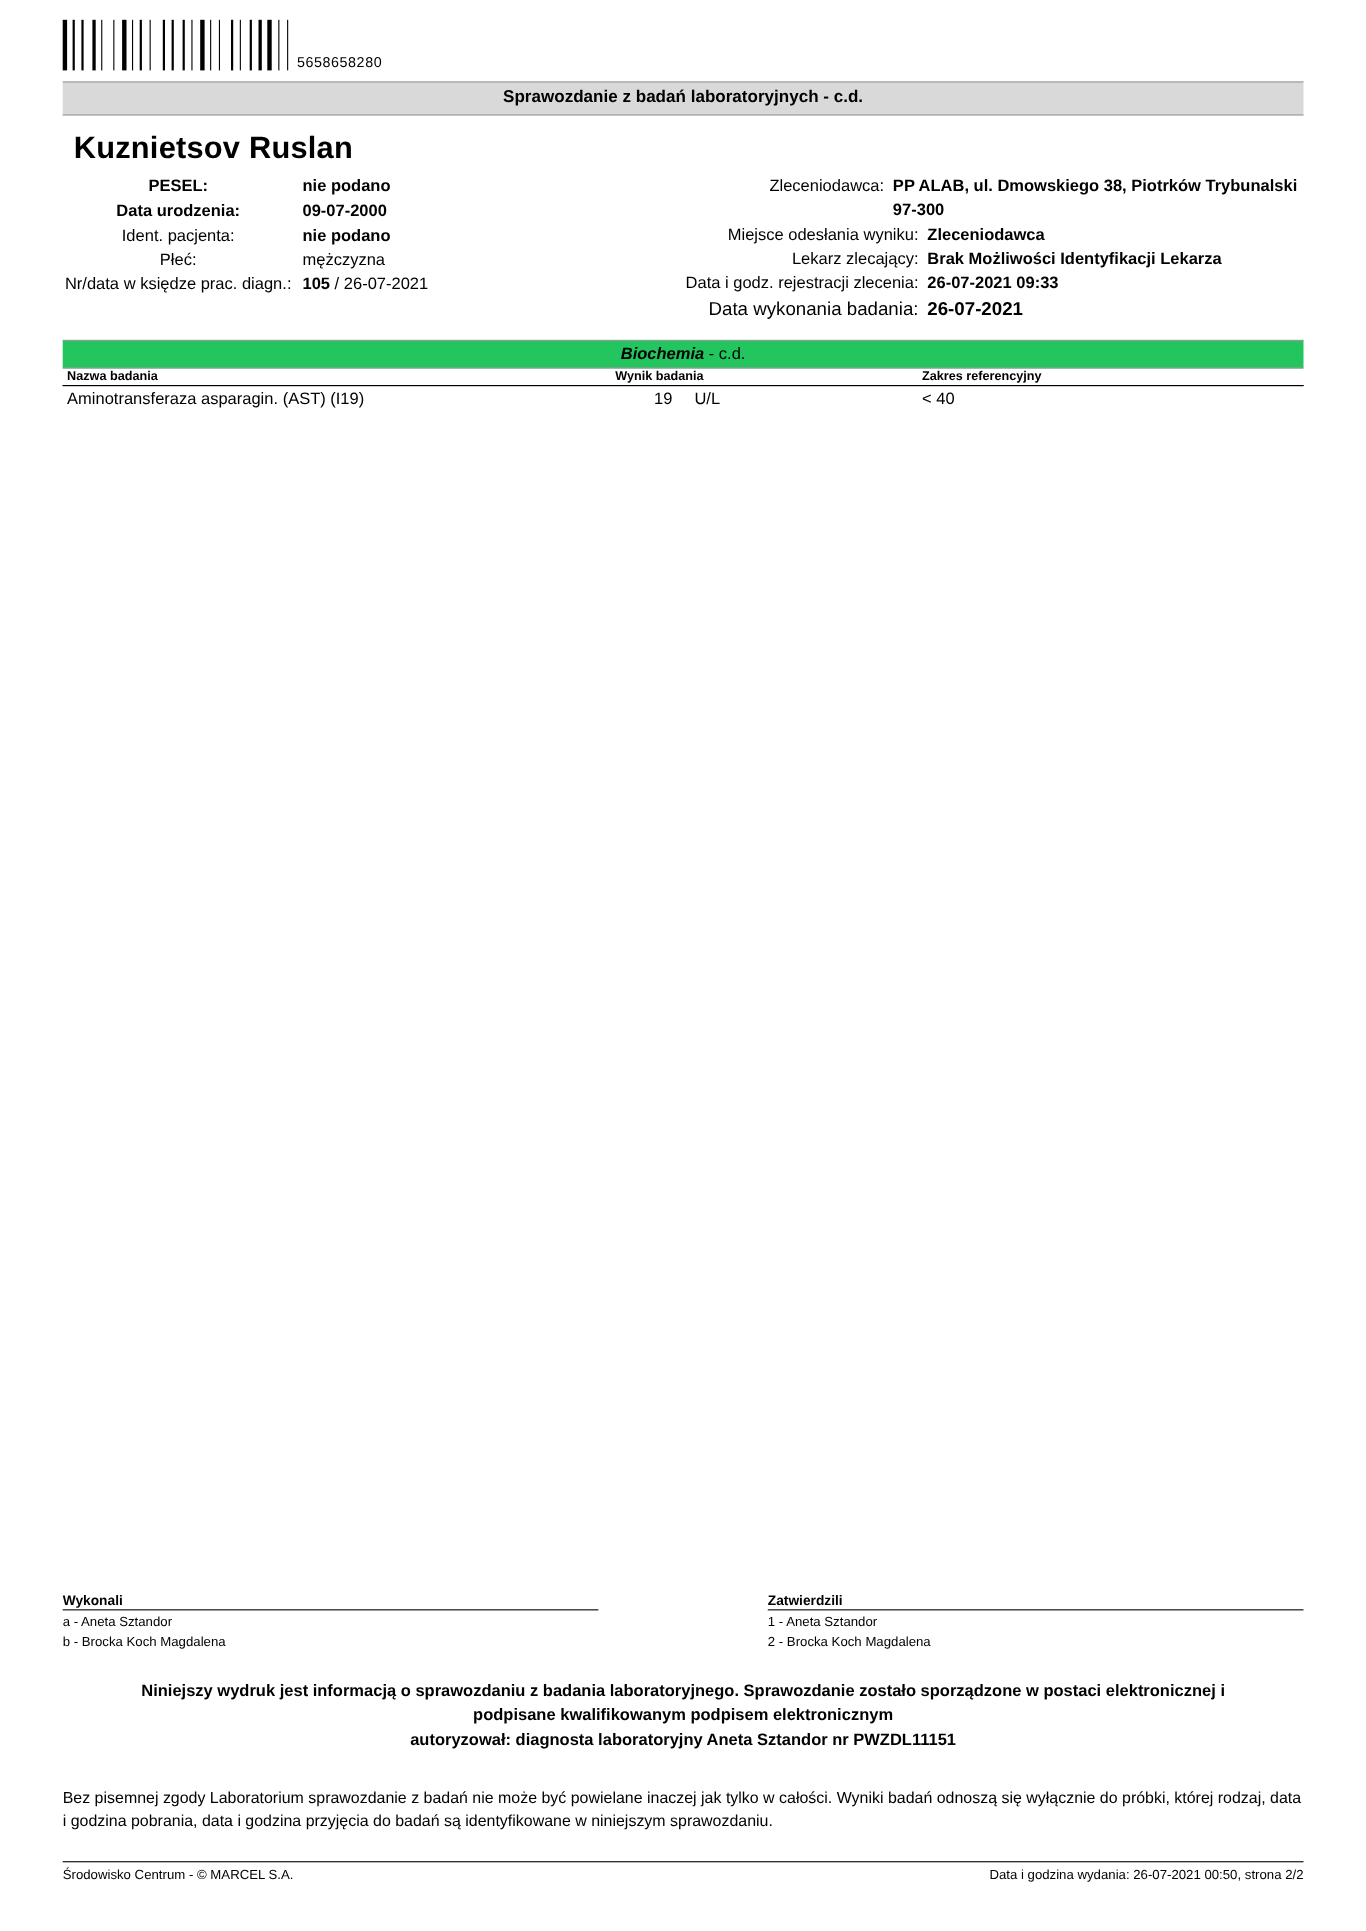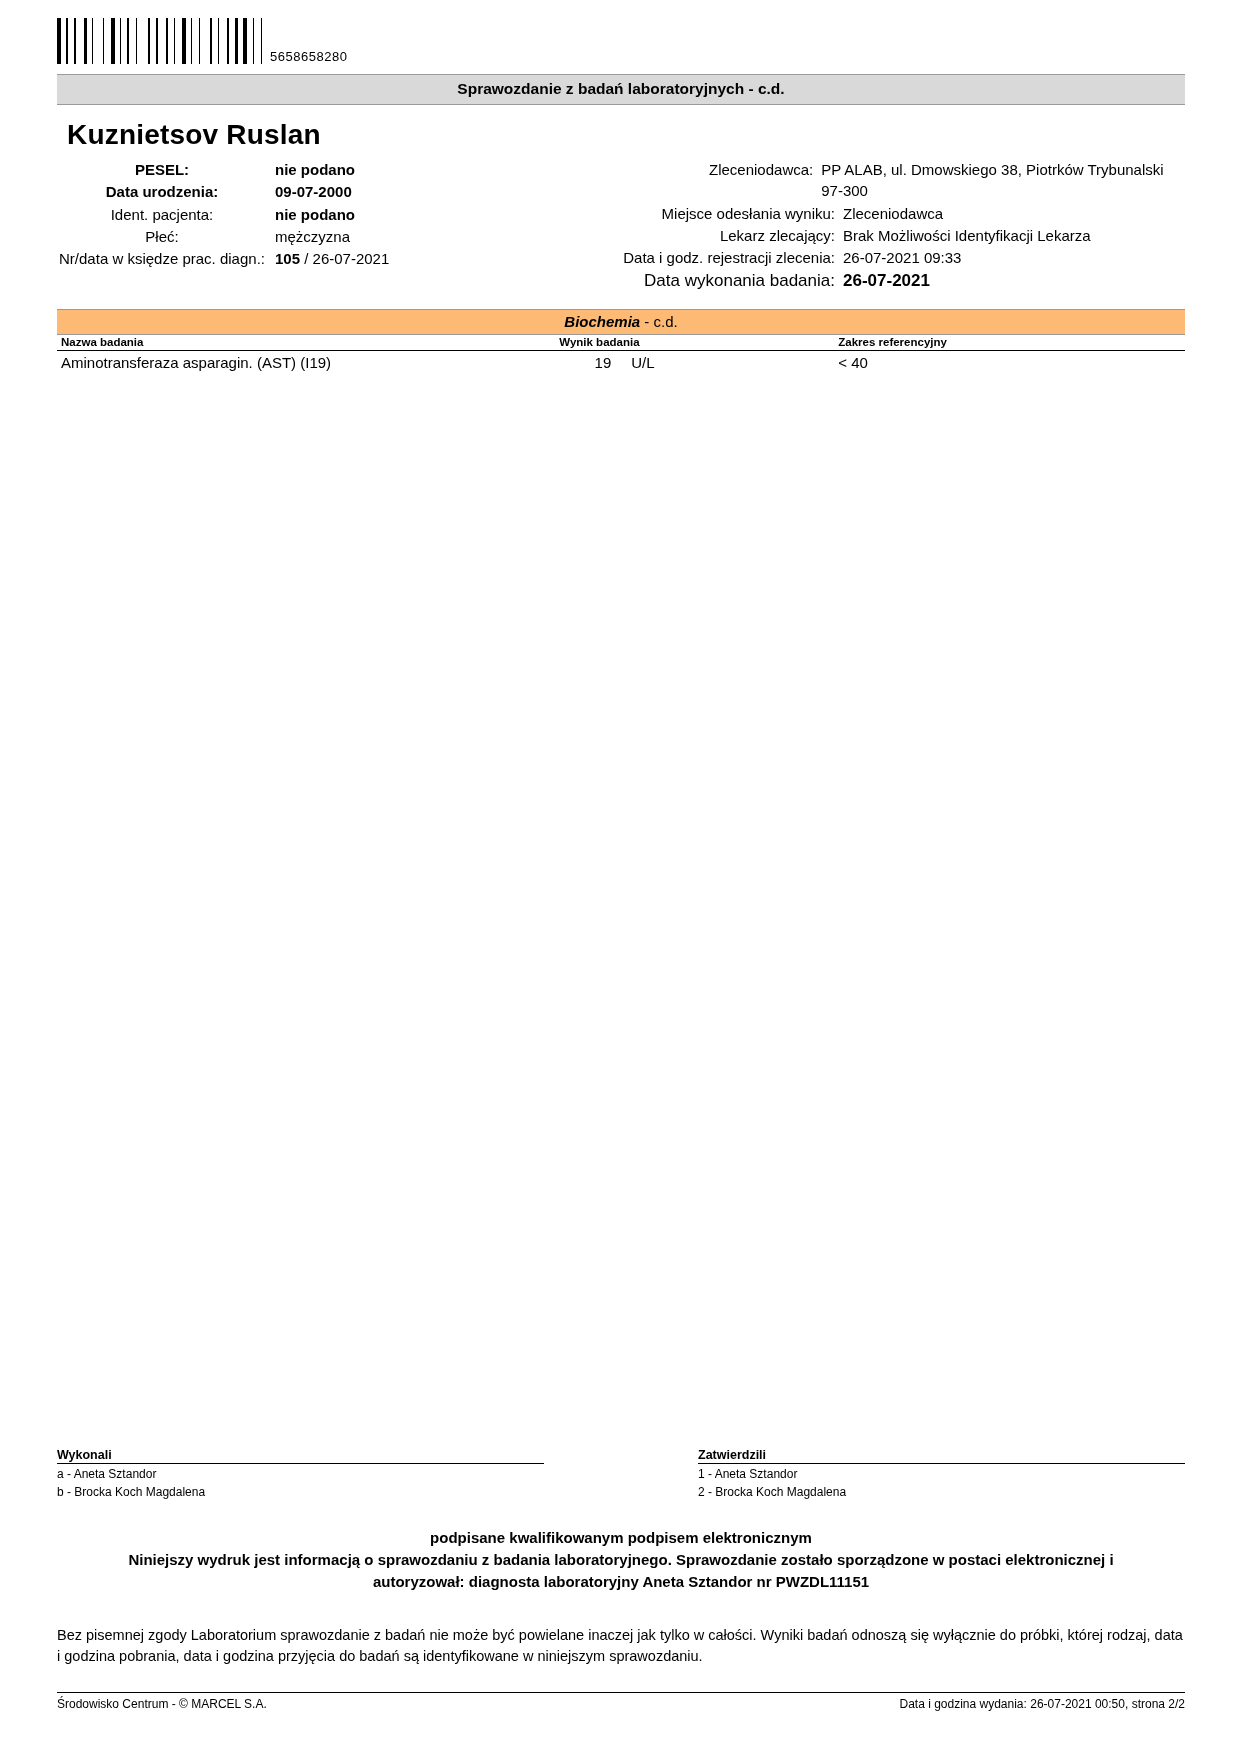--- a/index.html
+++ b/index.html
@@ -91,34 +91,34 @@
   }
   .info-left .ilabel.thin { font-weight: normal; }
   .info-left .ival { font-weight: bold; }
   .info-left .ival.thin { font-weight: normal; }
 
   .info-right .ilabel {
     width: 290px;
     text-align: right;
     padding-right: 8px;
   }
-  .info-right .ival { font-weight: normal; }
+  .info-right .ival { font-weight: bold; }
   .info-right .irow.big .ilabel {
     font-size: 17px;
     font-weight: normal;
   }
   .info-right .irow.big .ival {
     font-size: 17px;
     font-weight: bold;
   }
 
   
   .section-bar {
     margin-top: 14px;
-    background: #fdba74;
+    background: #22c55e;
     text-align: center;
     font-size: 15px;
     padding: 3px 0 4px 0;
     border-top: 1px solid #9a9a9a;
     border-bottom: 1px solid #9a9a9a;
   }
   .section-bar b { font-style: italic; }
   .section-bar .cd { font-weight: normal; font-style: normal; }
 
   
@@ -350,22 +350,22 @@
       <div class="sig-line">b - Brocka Koch Magdalena</div>
     </div>
     <div class="sig-col">
       <div class="sig-title">Zatwierdzili</div>
       <div class="sig-line">1 - Aneta Sztandor</div>
       <div class="sig-line">2 - Brocka Koch Magdalena</div>
     </div>
   </div>
 
   <div class="legal">
+    <div>Niniejszy wydruk jest informacją o sprawozdaniu z badania laboratoryjnego. Sprawozdanie zostało sporządzone w postaci elektronicznej i</div>
     <div>podpisane kwalifikowanym podpisem elektronicznym</div>
-    <div>Niniejszy wydruk jest informacją o sprawozdaniu z badania laboratoryjnego. Sprawozdanie zostało sporządzone w postaci elektronicznej i</div>
     <div>autoryzował: diagnosta laboratoryjny Aneta Sztandor nr PWZDL11151</div>
   </div>
 
   <div class="disclaimer">Bez pisemnej zgody Laboratorium sprawozdanie z badań nie może być powielane inaczej jak tylko w całości. Wyniki badań odnoszą się wyłącznie do próbki, której rodzaj, data i godzina pobrania, data i godzina przyjęcia do badań są identyfikowane w niniejszym sprawozdaniu.</div>
 
   <div class="bottom-bar">
     <div>Środowisko Centrum - © MARCEL S.A.</div>
     <div>Data i godzina wydania: 26-07-2021 00:50, strona 2/2</div>
   </div>
 

